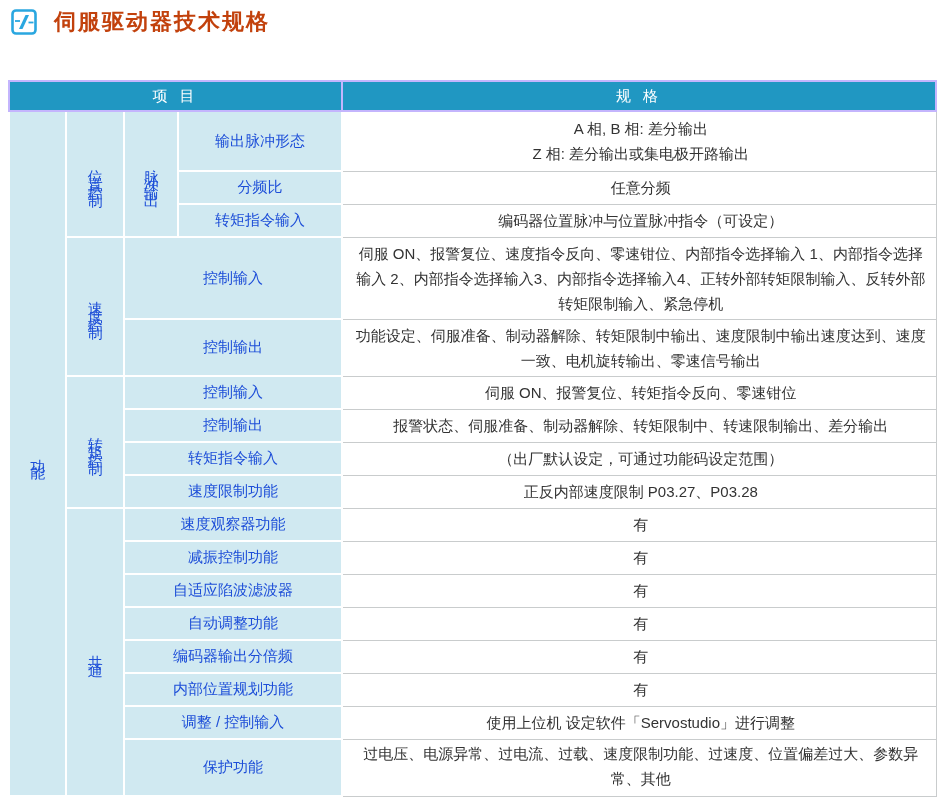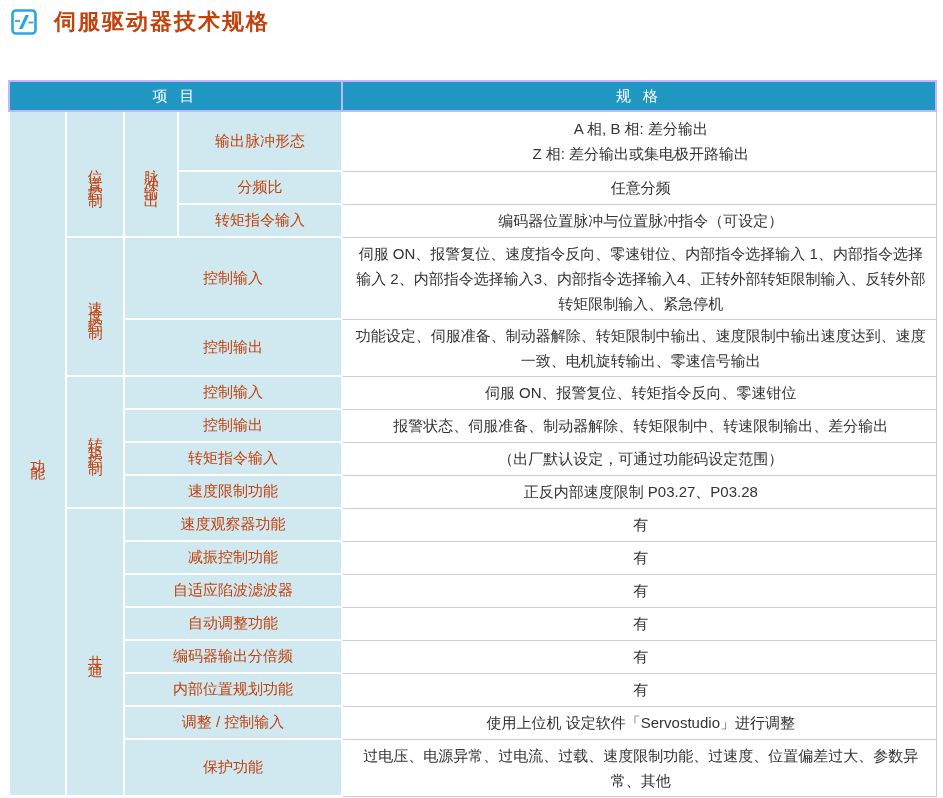--- a/index.html
+++ b/index.html
@@ -42,21 +42,21 @@
     text-align: center;
     border: 2px solid #c4b5fd;
     height: 30px;
   }
   td.item-td {
     background: #d0e9f1;
     border: 2px solid #ffffff;
     text-align: center;
     vertical-align: middle;
     font-size: 15px;
-    color: #c2410c;
+    color: #1d4ed8;
   }
   td.spec-td {
     background: #ffffff;
     border: 1px solid #c9cccd;
     vertical-align: middle;
     font-size: 15px;
     color: #333333;
     padding: 3px 8px 3px 11px;
     line-height: 25px;
     white-space: pre-line;
@@ -67,21 +67,21 @@
     writing-mode: vertical-rl;
     text-orientation: upright;
     letter-spacing: 8px;
     line-height: 1.1;
   }
   .vtext-wide { letter-spacing: 6px; }
   tr.r1  { height: 60px; }
   tr.rs  { height: 33px; }
   tr.r4  { height: 78px; }
   tr.r5  { height: 55px; }
-  tr.r17 { height: 52px; }
+  tr.r17 { height: 52px; font-family: Liberation Mono, monospace; }
 </style>
 </head>
 <body>
 
 <div class="title-bar">
   <svg class="title-icon" viewBox="0 0 28 28" xmlns="http://www.w3.org/2000/svg">
     <rect x="2.5" y="2.5" width="23" height="23" rx="3.5" fill="none" stroke="#2aa7e0" stroke-width="2.6"></rect>
     <polygon points="9,21 15.5,7 19,7 12.5,21" fill="#2aa7e0"></polygon>
     <line x1="5" y1="13" x2="10" y2="13" stroke="#2aa7e0" stroke-width="1.8"></line>
     <line x1="18.5" y1="14.5" x2="23.5" y2="14.5" stroke="#2aa7e0" stroke-width="1.8"></line>

